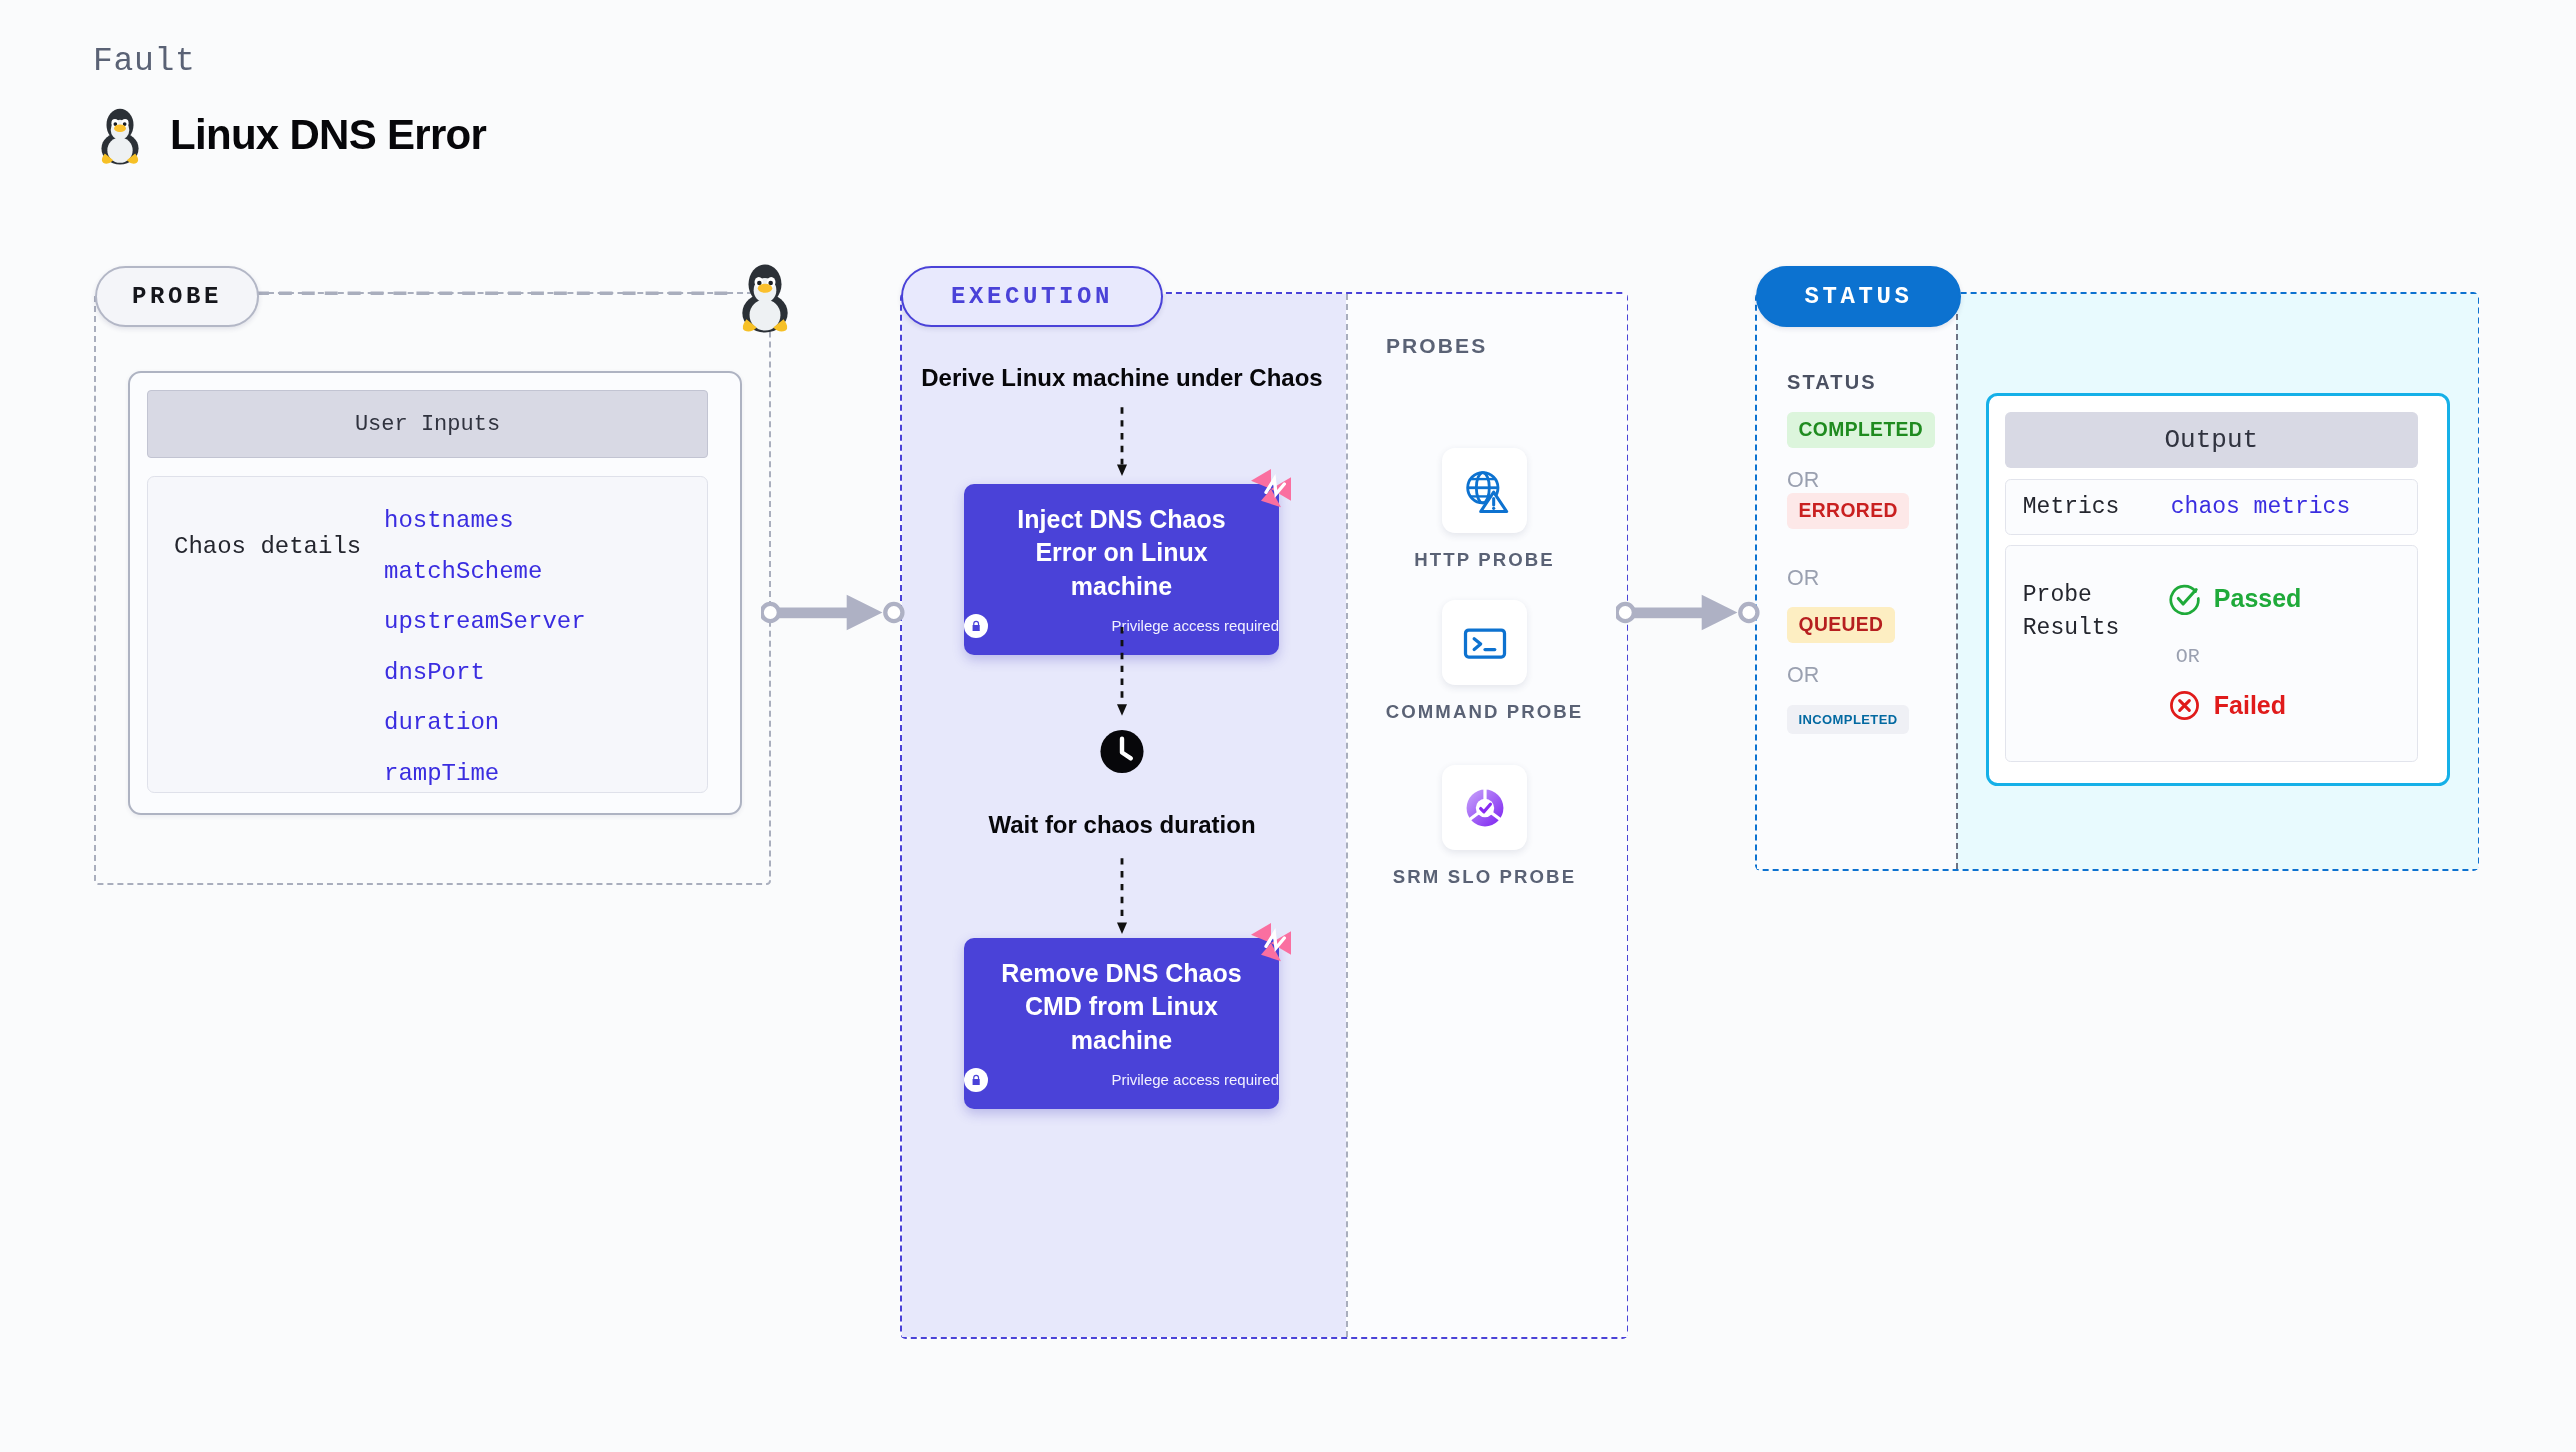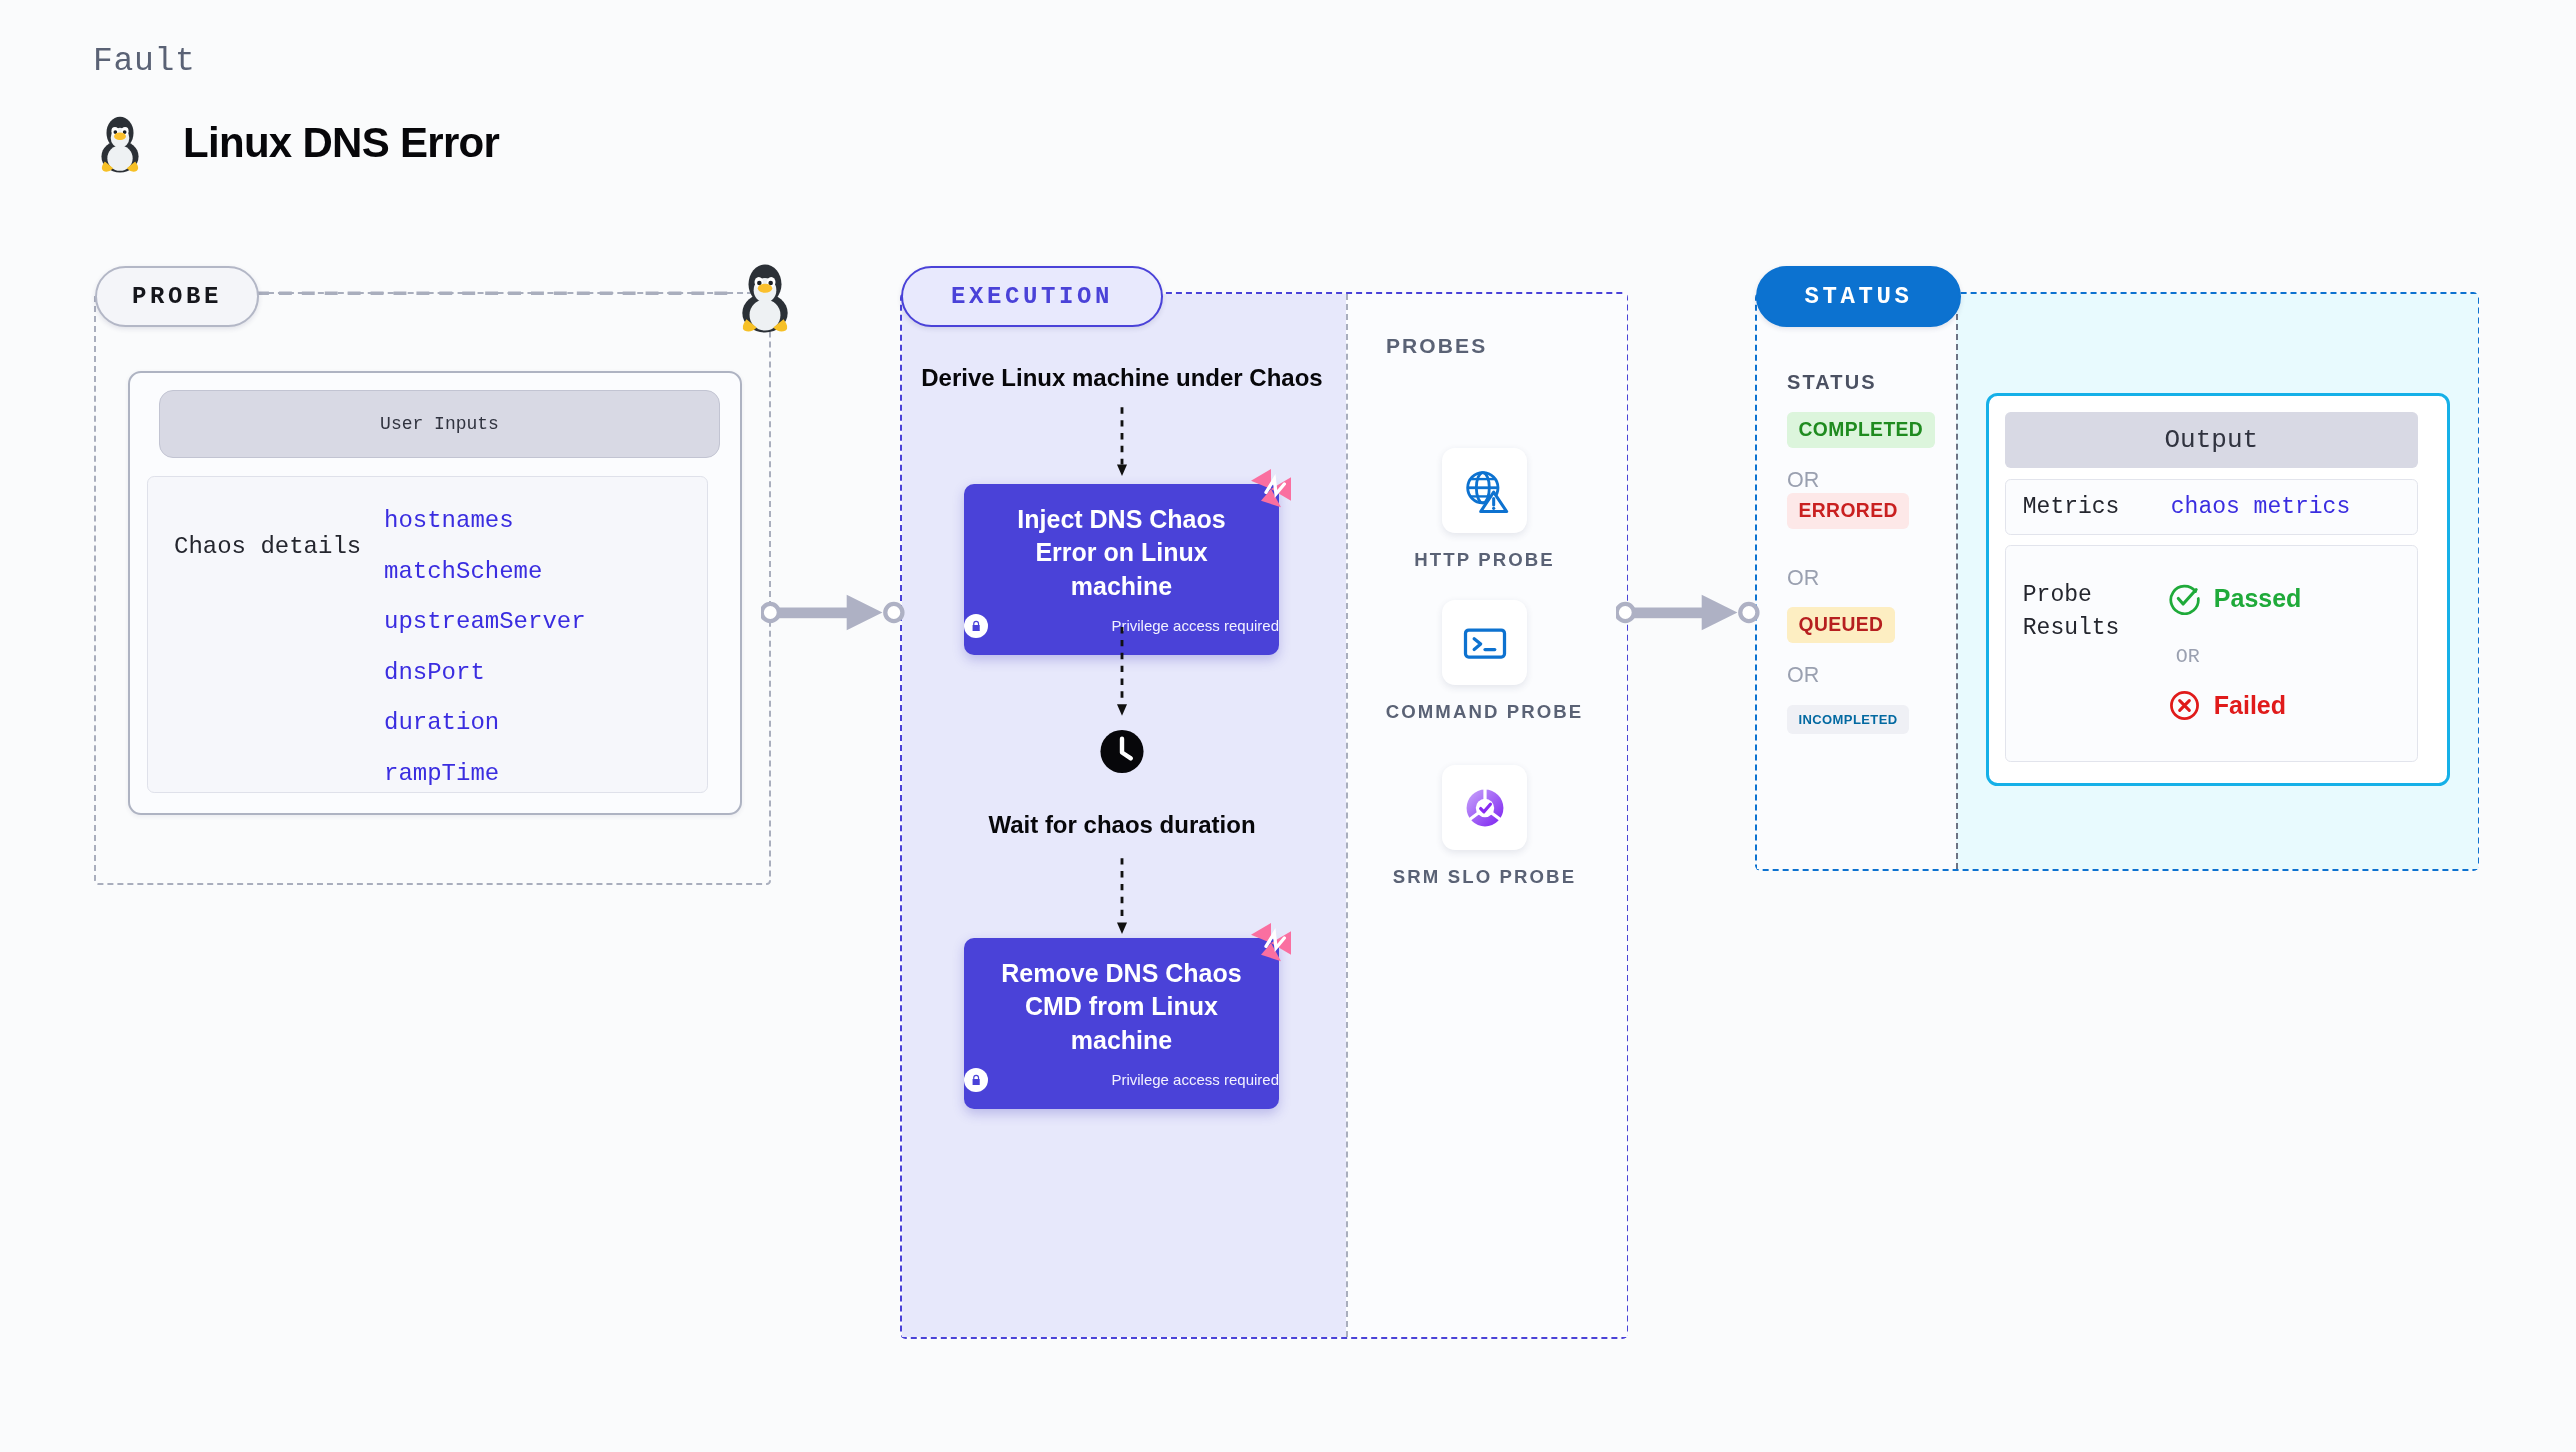--- a/index.html
+++ b/index.html
@@ -9,21 +9,21 @@
     font-family:"Liberation Sans",sans-serif;
     overflow:hidden;position:relative;
   }
 
   
   #header{position:absolute;left:93px;top:43px;}
   #fault-label{
     font-family:"Liberation Mono",monospace;
     font-size:33px;color:#5a6275;letter-spacing:0.7px;
   }
-  #title-row{display:flex;align-items:center;gap:36px;margin-top:32px;text-align:center;}
+  #title-row{display:flex;align-items:center;gap:23px;margin-top:24px;text-align:center;}
   #tux-title{width:54px;height:62px;}
   #fault-title{font-size:42px;font-weight:bold;color:#07070a;letter-spacing:-0.7px;}
 
   
   .pill{
     position:absolute;z-index:6;
     display:flex;align-items:center;justify-content:center;
     border-radius:716px;
     font-family:"Liberation Mono",monospace;
     font-weight:bold;letter-spacing:3.6px;
@@ -49,23 +49,23 @@
   }
   #tux-corner{position:absolute;left:732px;top:259px;width:66px;height:75px;z-index:7;}
 
   #user-inputs-card{
     position:absolute;left:128px;top:371px;width:610px;height:440px;
     background:#fbfcfe;border:2.1px solid #aeb3c2;border-radius:13px;
     box-shadow:0 1.4px 4.3px rgba(40,45,90,.07);
   }
   #user-inputs-header{
     position:absolute;left:17px;top:17px;width:559px;height:66px;
-    background:#d8d9e4;border:0.7px solid #c2c4d2;border-radius:14px;
+    background:#d8d9e4;border:0.7px solid #c2c4d2;border-radius:4px;
     display:flex;align-items:center;justify-content:center;
-    font-family:"Liberation Mono",monospace;font-size:18px;color:#30333f;margin-left:12px;
+    font-family:"Liberation Mono",monospace;font-size:22px;color:#30333f;
   }
   #chaos-details-box{
     position:absolute;left:17px;top:103px;width:559px;height:315px;
     background:#f6f7fb;border:0.7px solid #dfe1ea;border-radius:7.2px;
   }
   #chaos-details-label{
     position:absolute;left:26px;top:56px;
     font-family:"Liberation Mono",monospace;font-size:24px;color:#24262e;
   }
   #param-list{position:absolute;left:236px;top:30px;}

